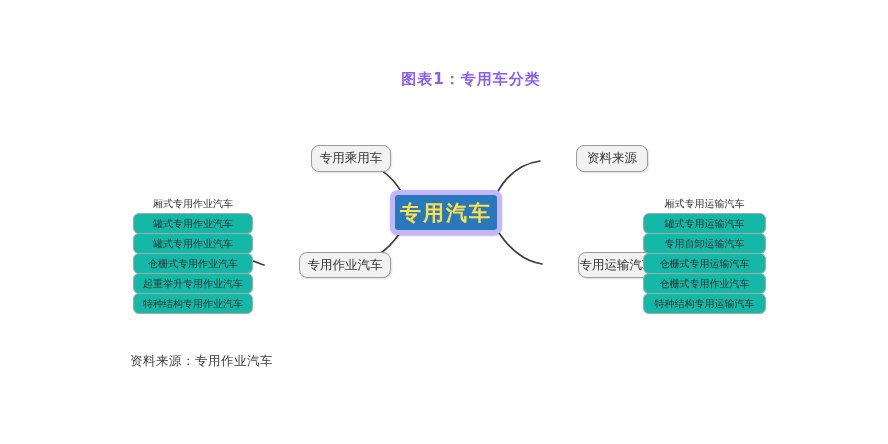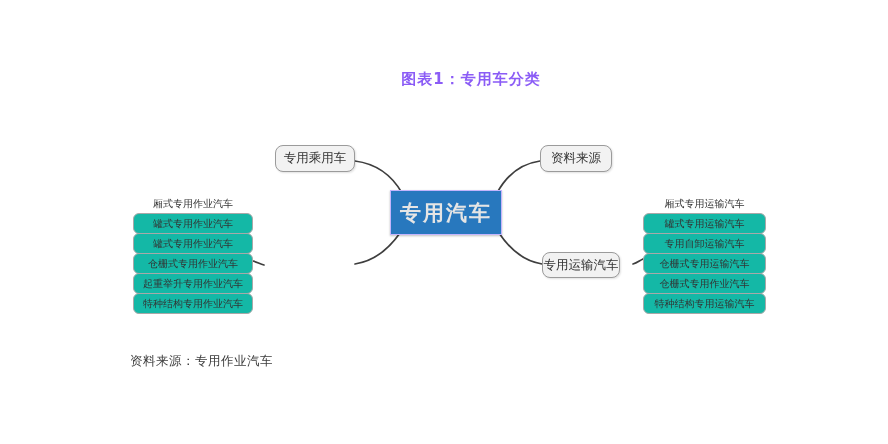--- a/index.html
+++ b/index.html
@@ -19,29 +19,30 @@
   }
   .connectors{position:absolute;top:0;left:0;width:888px;height:444px;}
   .connectors path{fill:none;stroke:#3e3e3e;stroke-width:1.7;stroke-linecap:round;}
   .node{
     position:absolute;
     display:flex;align-items:center;justify-content:center;
     box-sizing:border-box;
   }
   .root{
     left:390px;top:190px;width:112px;height:45px;
-    background:#2878BE;border:1px solid #c4b5fd;border-radius:0;
-    color:#e5e5e5;font-size:21px;font-weight:bold;letter-spacing:2px;
+    background:#2878BE;border:5px solid #c4b5fd;border-radius:8px;
+    color:#fde047;font-size:21px;font-weight:bold;letter-spacing:2px;
     box-shadow:0 1px 2px rgba(0,0,0,0.25);
   }
   .branch{
     background:#f2f2f2;border:1.5px solid #9b9b9b;border-radius:8px;
     color:#333;font-size:12.5px;
     box-shadow:1px 1px 2px rgba(0,0,0,0.12);
     white-space:nowrap;
+    margin-left:36px;
   }
   .branch.passenger{left:275px;top:145px;width:80px;height:27px;}
   .branch.bus{left:540px;top:145px;width:72px;height:27px;}
   .branch.work{left:263px;top:252px;width:92px;height:26px;}
   .branch.transport{left:542px;top:252px;width:78px;height:26px;}
   .stack{position:absolute;top:194px;font-family:Liberation Serif, serif;}
   .stack.left{left:133px;width:120px;}
   .stack.right{left:643px;width:123px;}
   .leaf{
     box-sizing:border-box;
@@ -69,20 +70,21 @@
     <path d="M 355,264 Q 381,260 400,233"></path>
     <path d="M 542,264 Q 517,260 499,233"></path>
     <path d="M 253,261 C 257,262 260,264 264,265"></path>
     <path d="M 633,264 C 637,263 639,261 643,259"></path>
   </svg>
 
   <div class="node root">专用汽车</div>
 
   <div class="node branch passenger">专用乘用车</div>
   <div class="node branch bus">资料来源</div>
+  <div class="node branch work">专用作业汽车</div>
   <div class="node branch transport">专用运输汽车</div>
 
   <div class="stack left">
     <div class="leaf noborder">厢式专用作业汽车</div>
     <div class="leaf">罐式专用作业汽车</div>
     <div class="leaf">罐式专用作业汽车</div>
     <div class="leaf">仓栅式专用作业汽车</div>
     <div class="leaf">起重举升专用作业汽车</div>
     <div class="leaf">特种结构专用作业汽车</div>
   </div>

